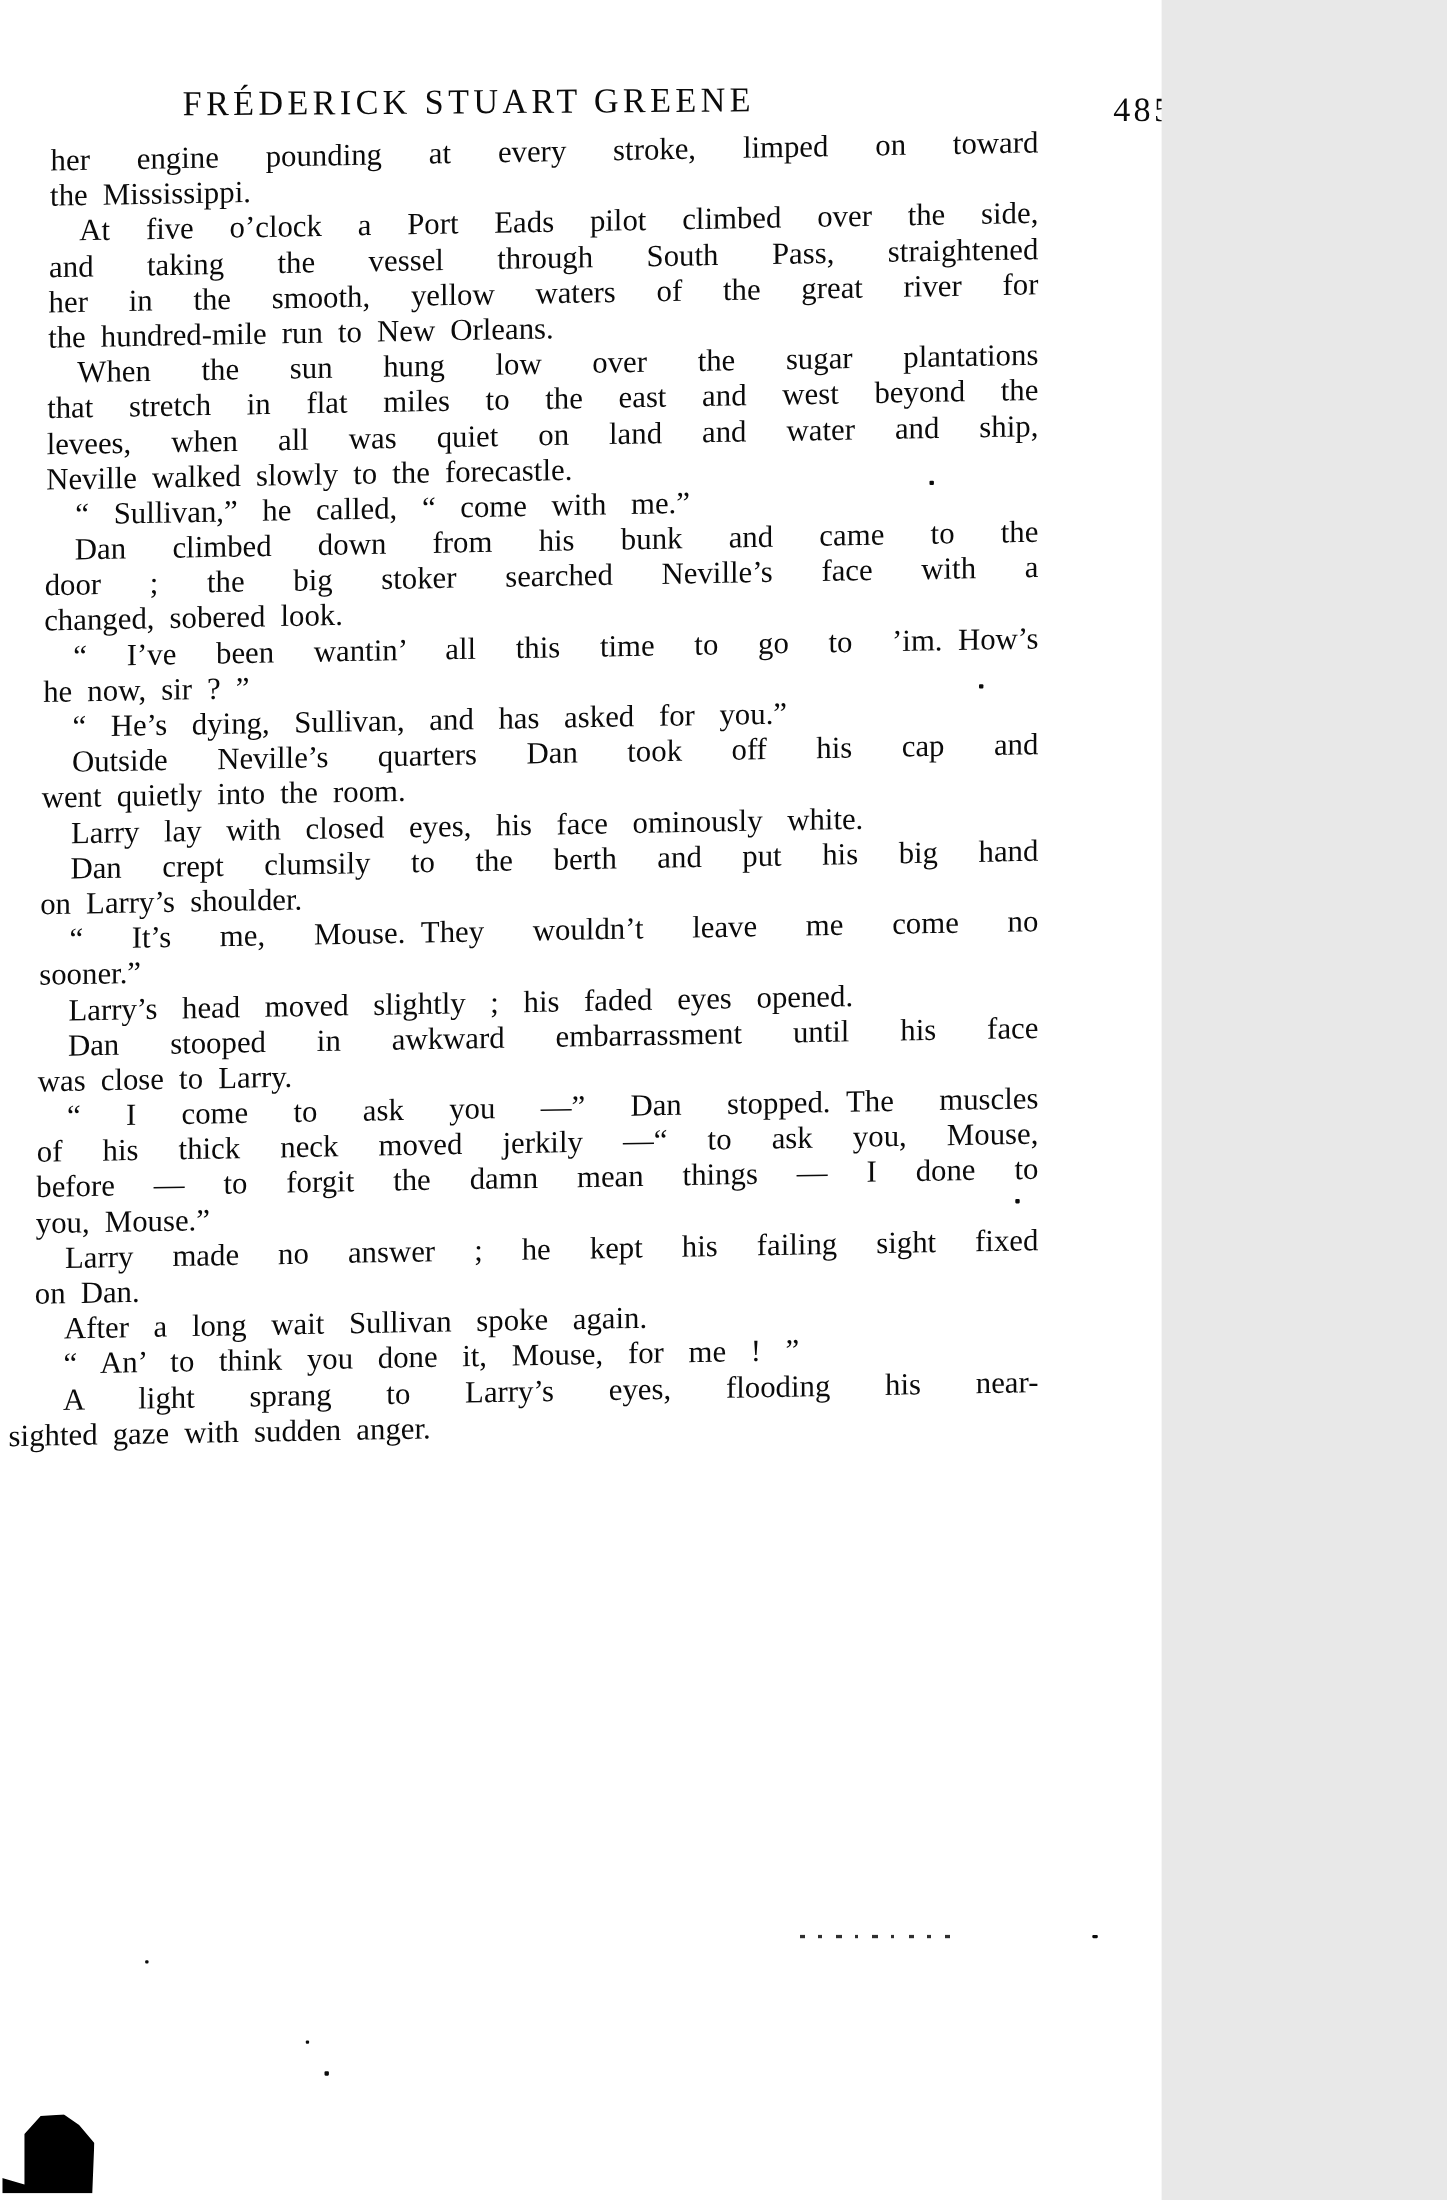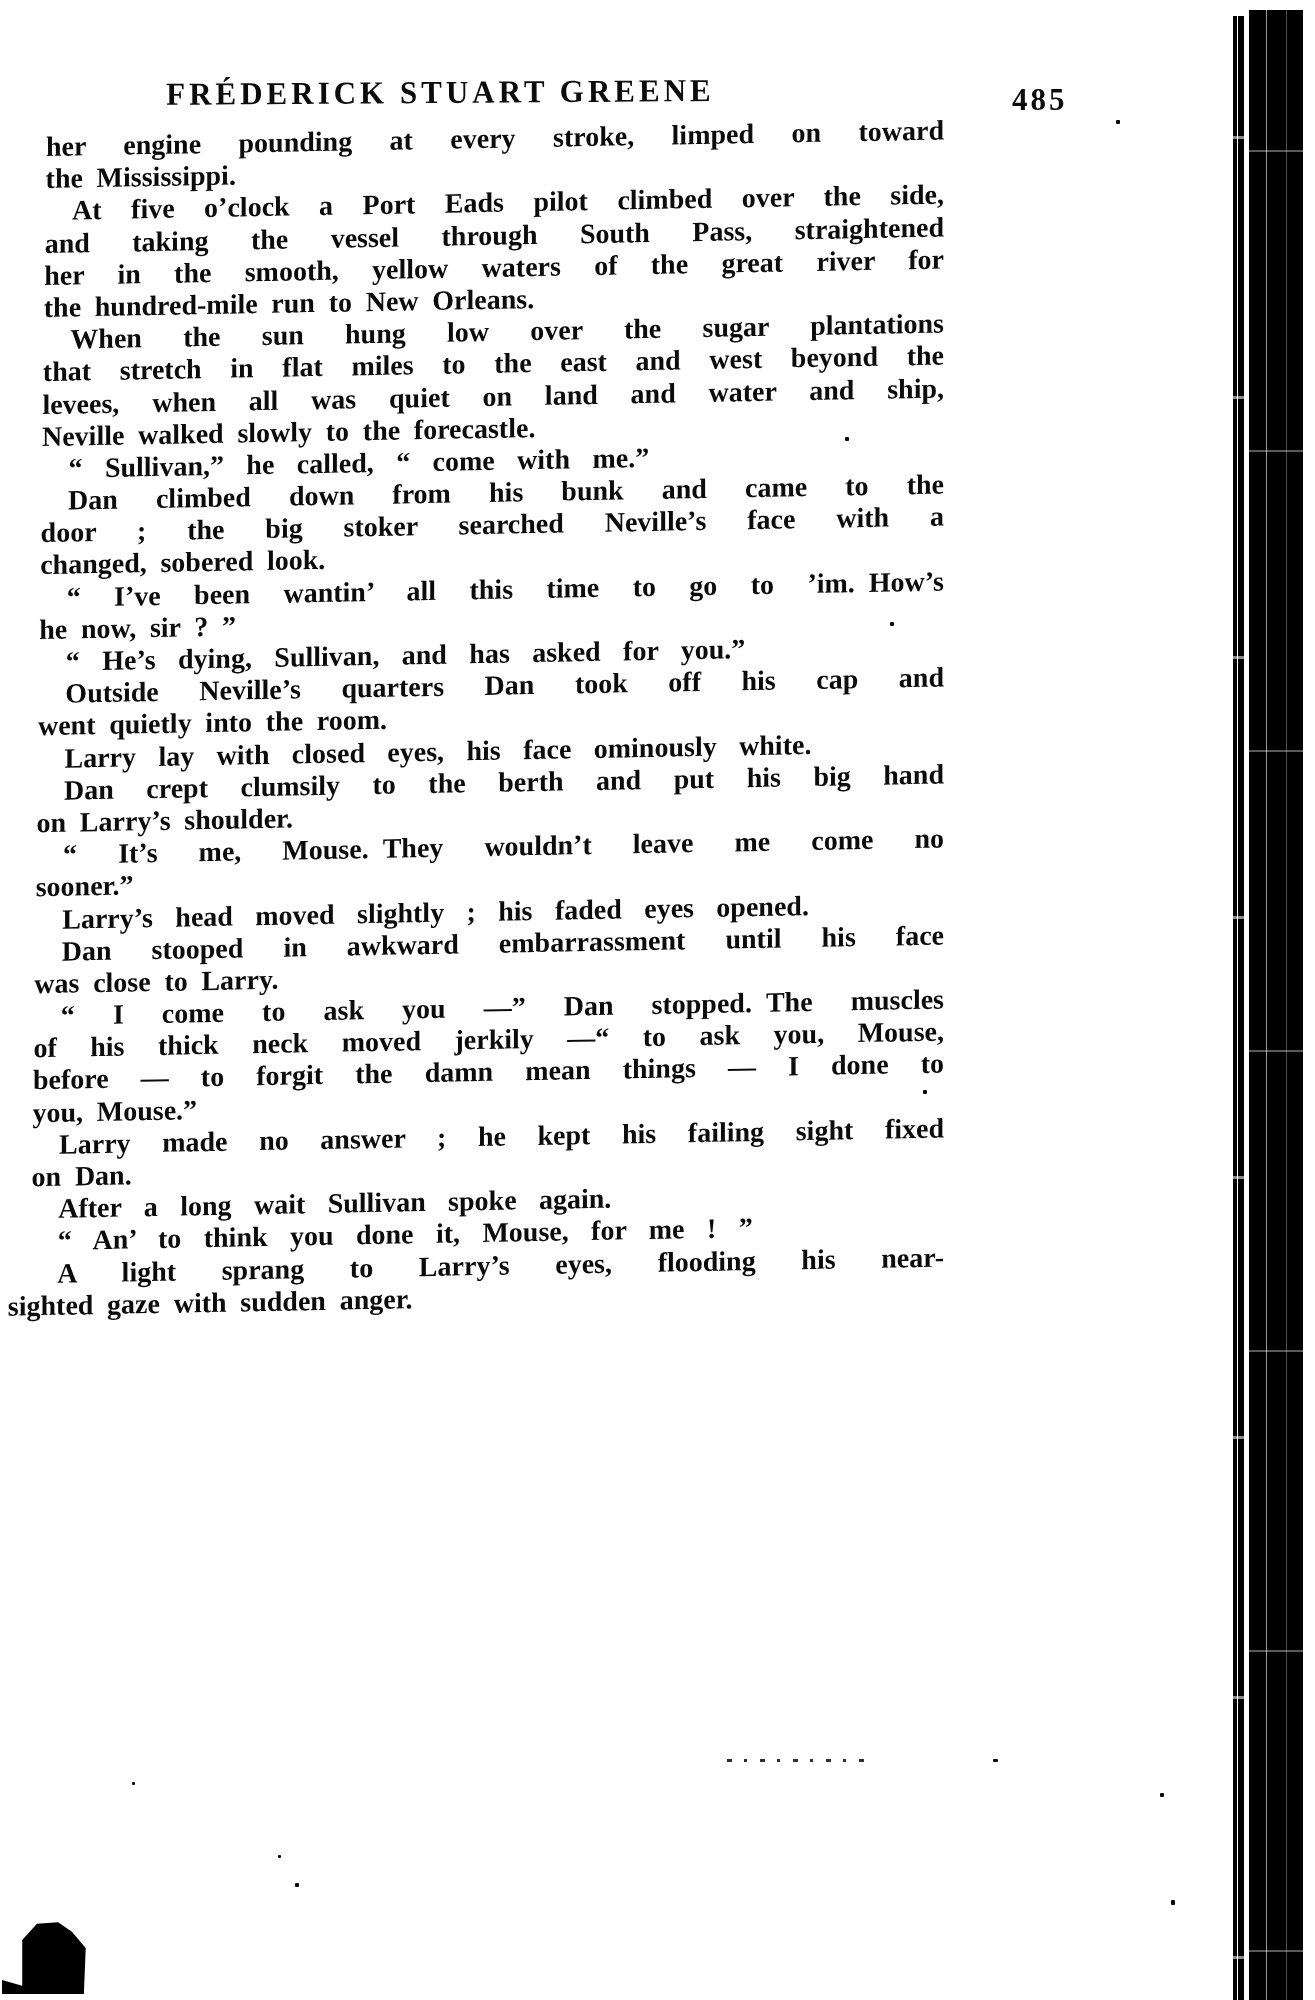--- a/index.html
+++ b/index.html
@@ -1,20 +1,20 @@
 <!DOCTYPE html>
 <html style="--ink: #0b0b0b; --paper: #ffffff; --band: #000000;"><head>
 <meta charset="utf-8">
 <style>
   :root { --ink:#0b0b0b; --paper:#ffffff; --band:#000000; }
   html,body { margin:0; padding:0; background:#e8e8e8; }
   .page {
-    position:relative; width:1315px; height:2000px;
+    position:relative; width:1056px; height:2000px;
     background:var(--paper); overflow:hidden;
-    font-family:"Liberation Serif", serif; color:var(--ink);font-weight:bold;
+    font-family:"Liberation Serif", serif; color:var(--ink);
   }
   
   .running-head {
     position:absolute; left:166px; top:76px;
     font-size:31px; letter-spacing:4px; white-space:nowrap;
     transform:rotate(-0.4deg) scaleY(1.03);
     transform-origin:left top;
   }
   .page-number {
     position:absolute; left:1012px; top:82px;

